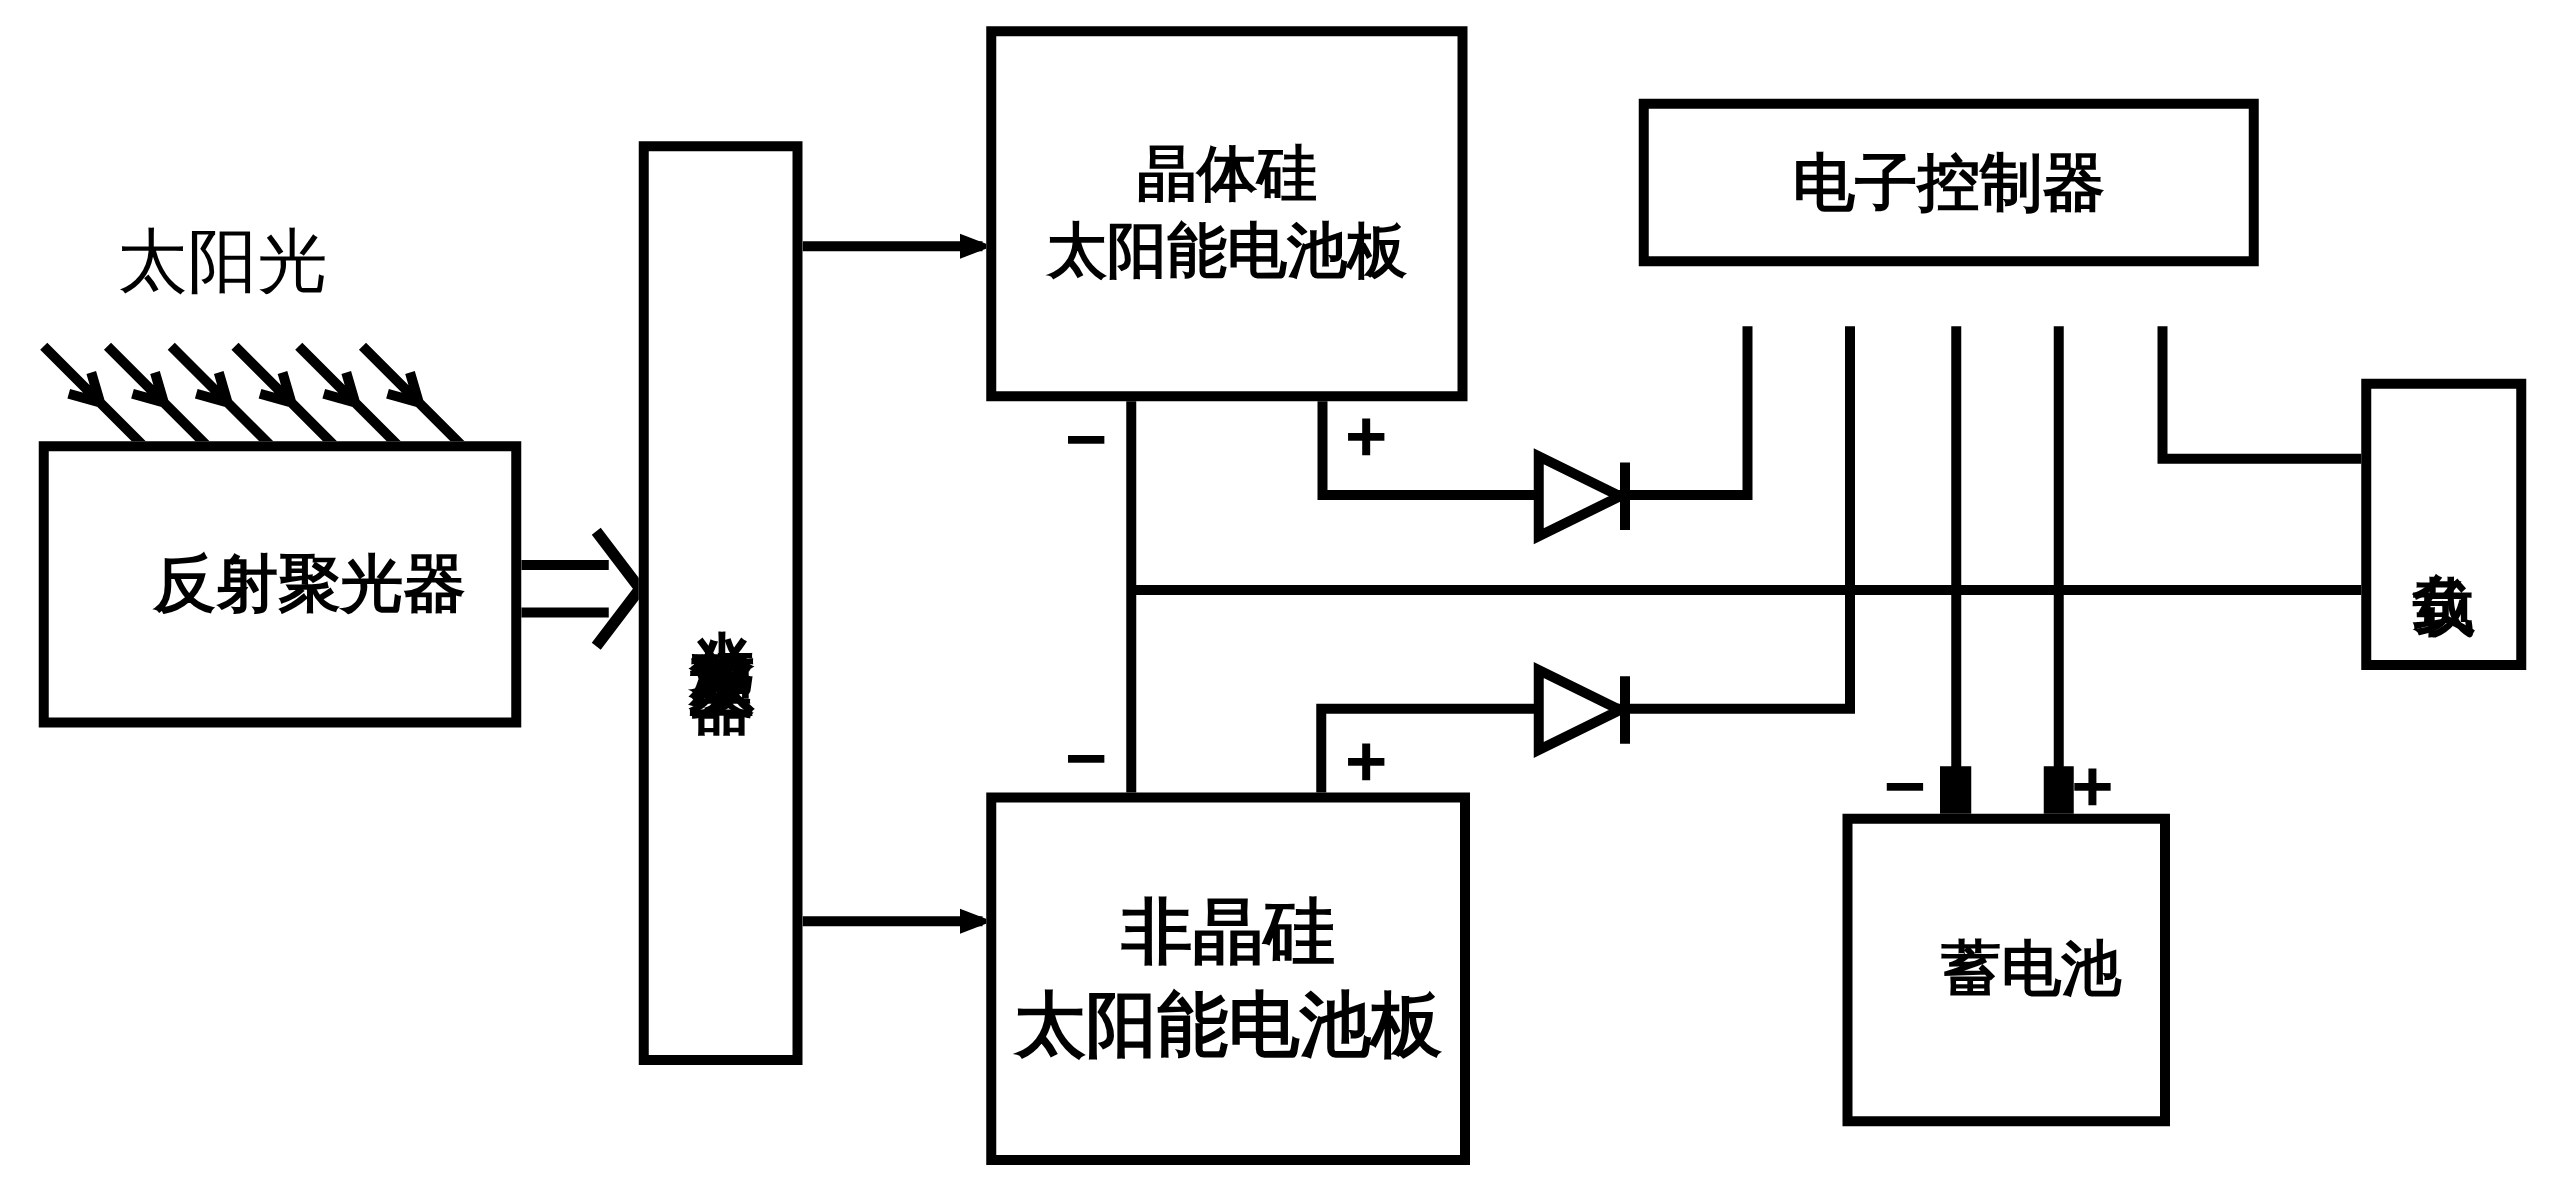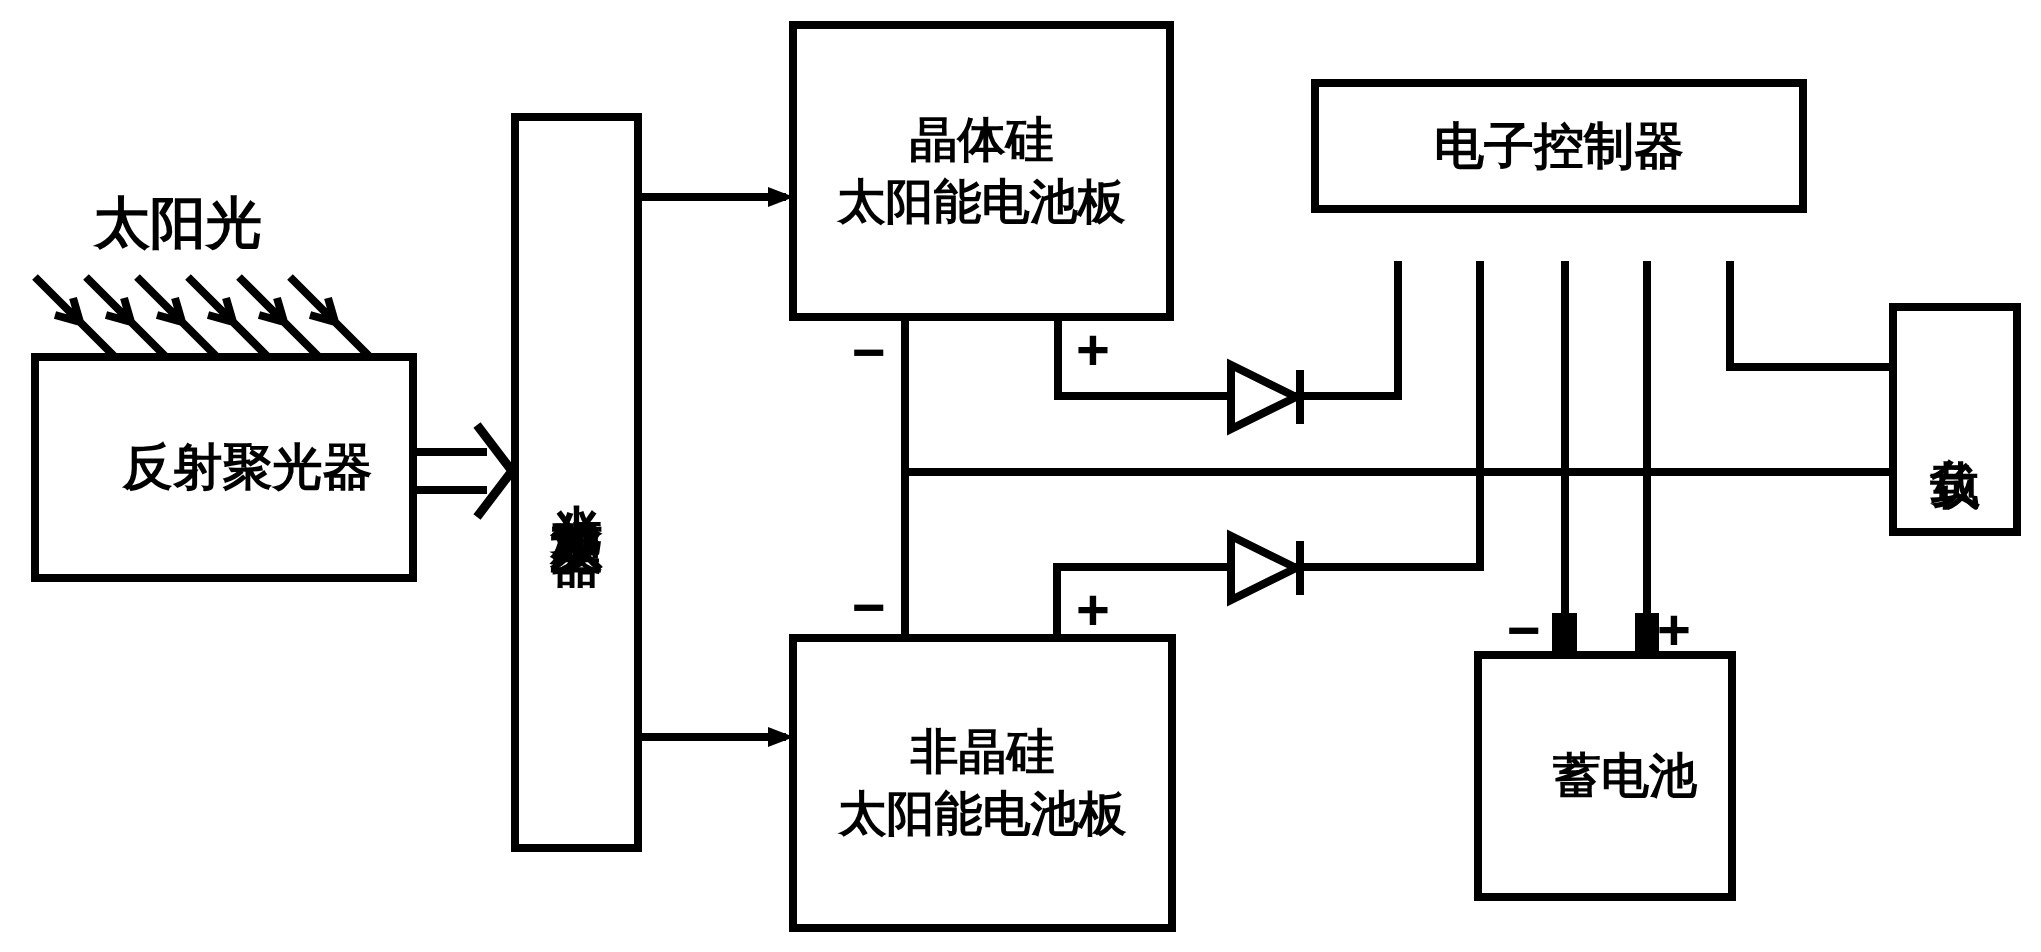--- a/index.html
+++ b/index.html
@@ -30,40 +30,39 @@
     flex-direction: column;
     align-items: center;
     justify-content: center;
     text-align: center;
     font-weight: bold;
     line-height: 1.3;
   }
   .box-reflector   { left: 31px;  top: 353px; width: 386px; height: 229px; font-size: 50px; padding-left: 47px; }
   .box-duplexer    { left: 511px; top: 113px; width: 131px; height: 739px; font-size: 52px; }
   .box-panel-top   { left: 789px; top: 21px;  width: 385px; height: 300px; font-size: 48px; justify-content: center; }
-  .box-panel-bot   { left: 789px; top: 634px; width: 387px; height: 298px; font-size: 48px; }
+  .box-panel-bot   { left: 789px; top: 634px; width: 387px; height: 298px; font-size: 57px; }
   .box-controller  { left: 1311px; top: 79px; width: 496px; height: 134px; font-size: 50px; }
   .box-battery     { left: 1474px; top: 651px; width: 262px; height: 250px; font-size: 48px; padding-left: 40px; }
   .box-load        { left: 1889px; top: 303px; width: 132px; height: 233px; font-size: 50px; }
   .vtext {
     writing-mode: vertical-rl;
     text-orientation: upright;
     letter-spacing: 7px;
   }
   .vtext-load {
     writing-mode: vertical-rl;
     text-orientation: upright;
     letter-spacing: 2px;
   }
   .free-label {
     position: absolute;
     transform: translate(-50%, -50%);
-    font-weight: bold;
+    font-weight: normal;
     white-space: nowrap;
-    margin-top: 14px;
   }
   .lbl-sunlight { font-size: 56px; }
   .sign {
     position: absolute;
     transform: translate(-50%, -50%);
     font-weight: bold;
     font-size: 58px;
     line-height: 1;
   }
 </style>

